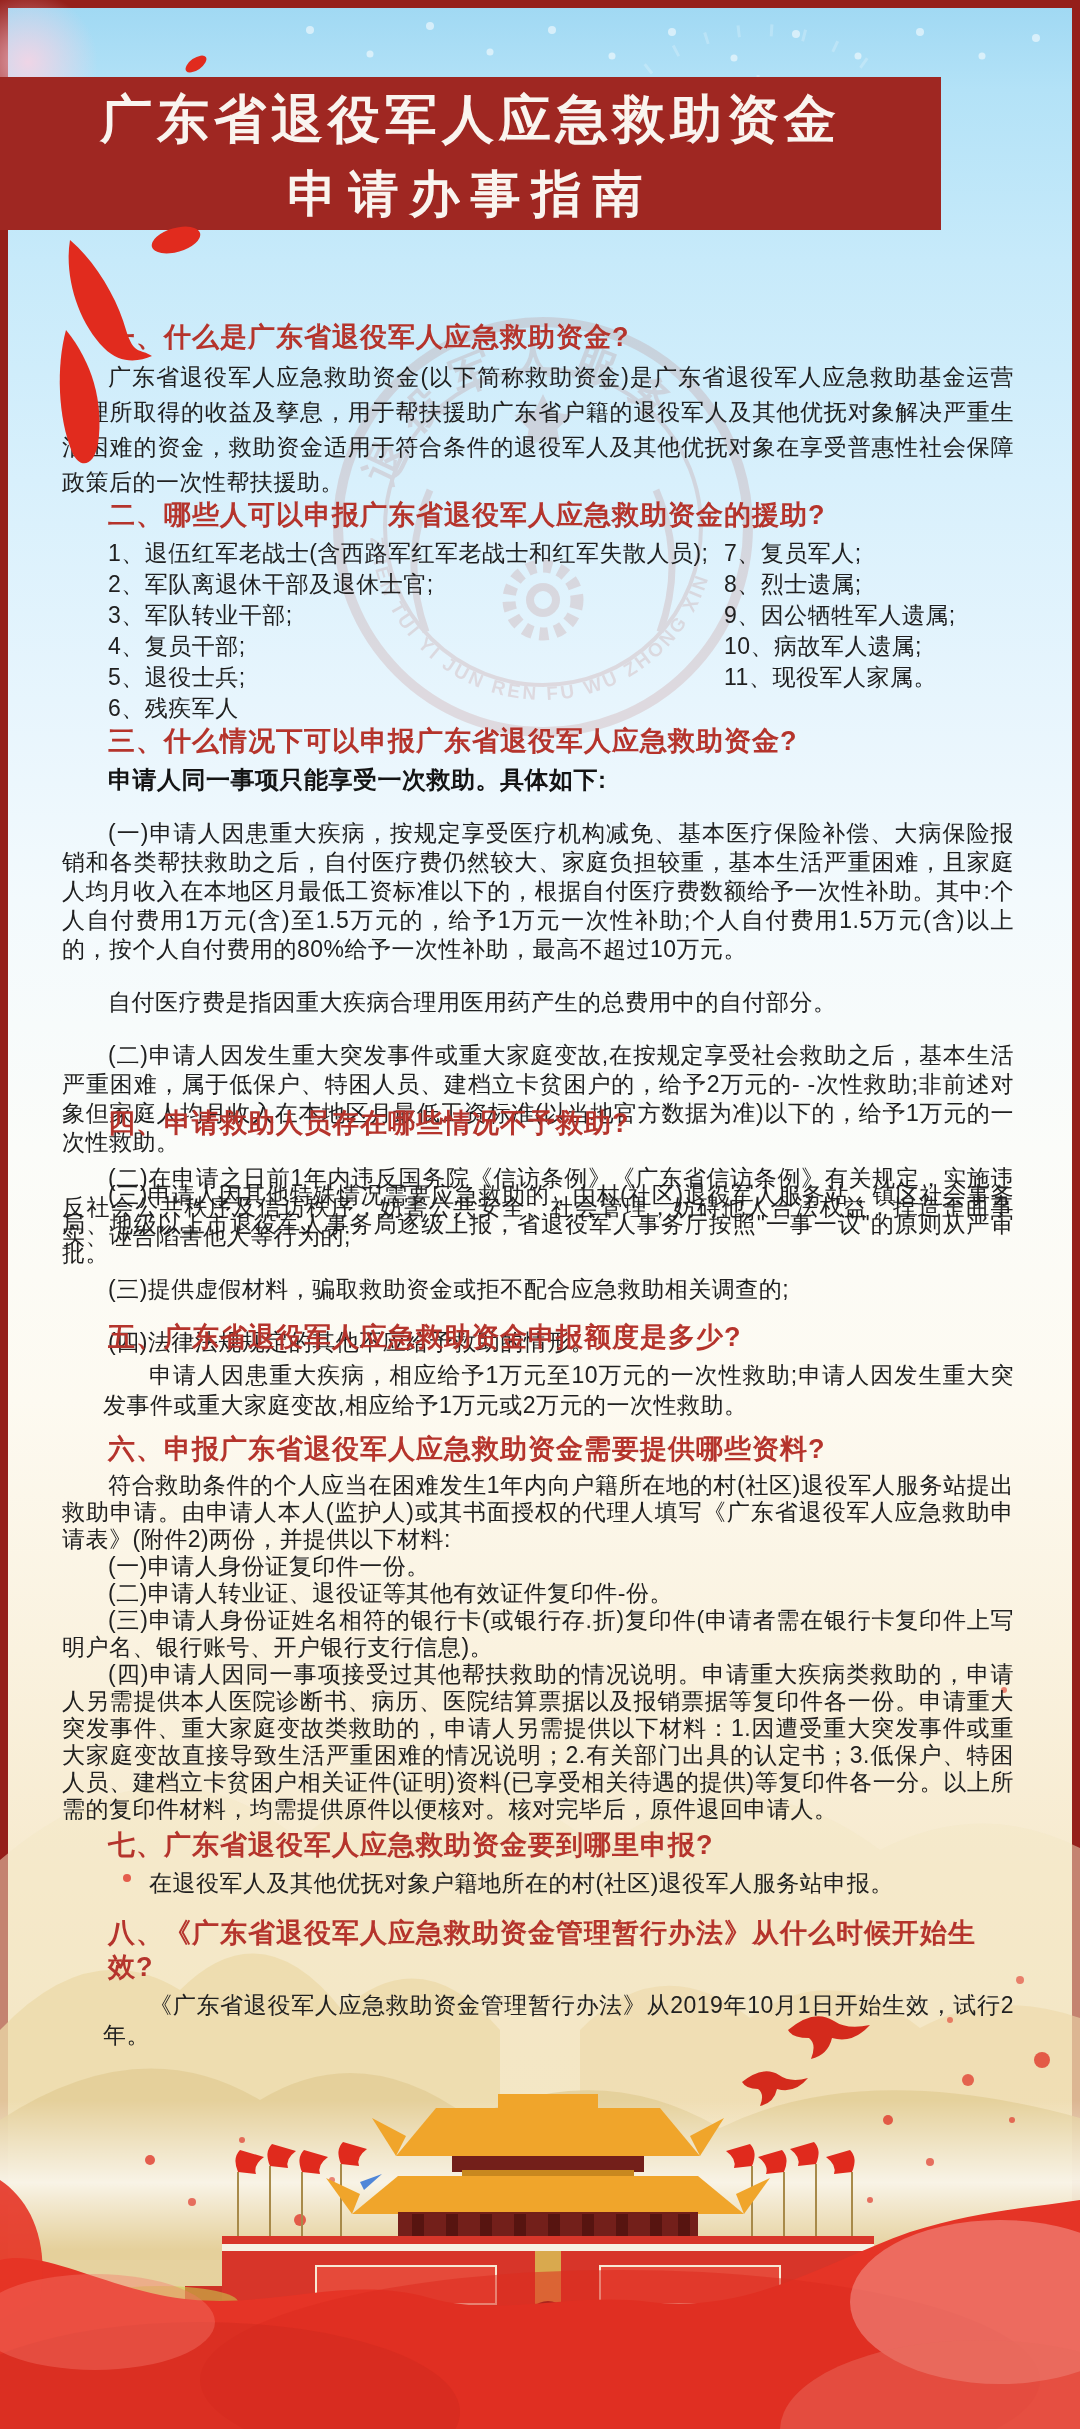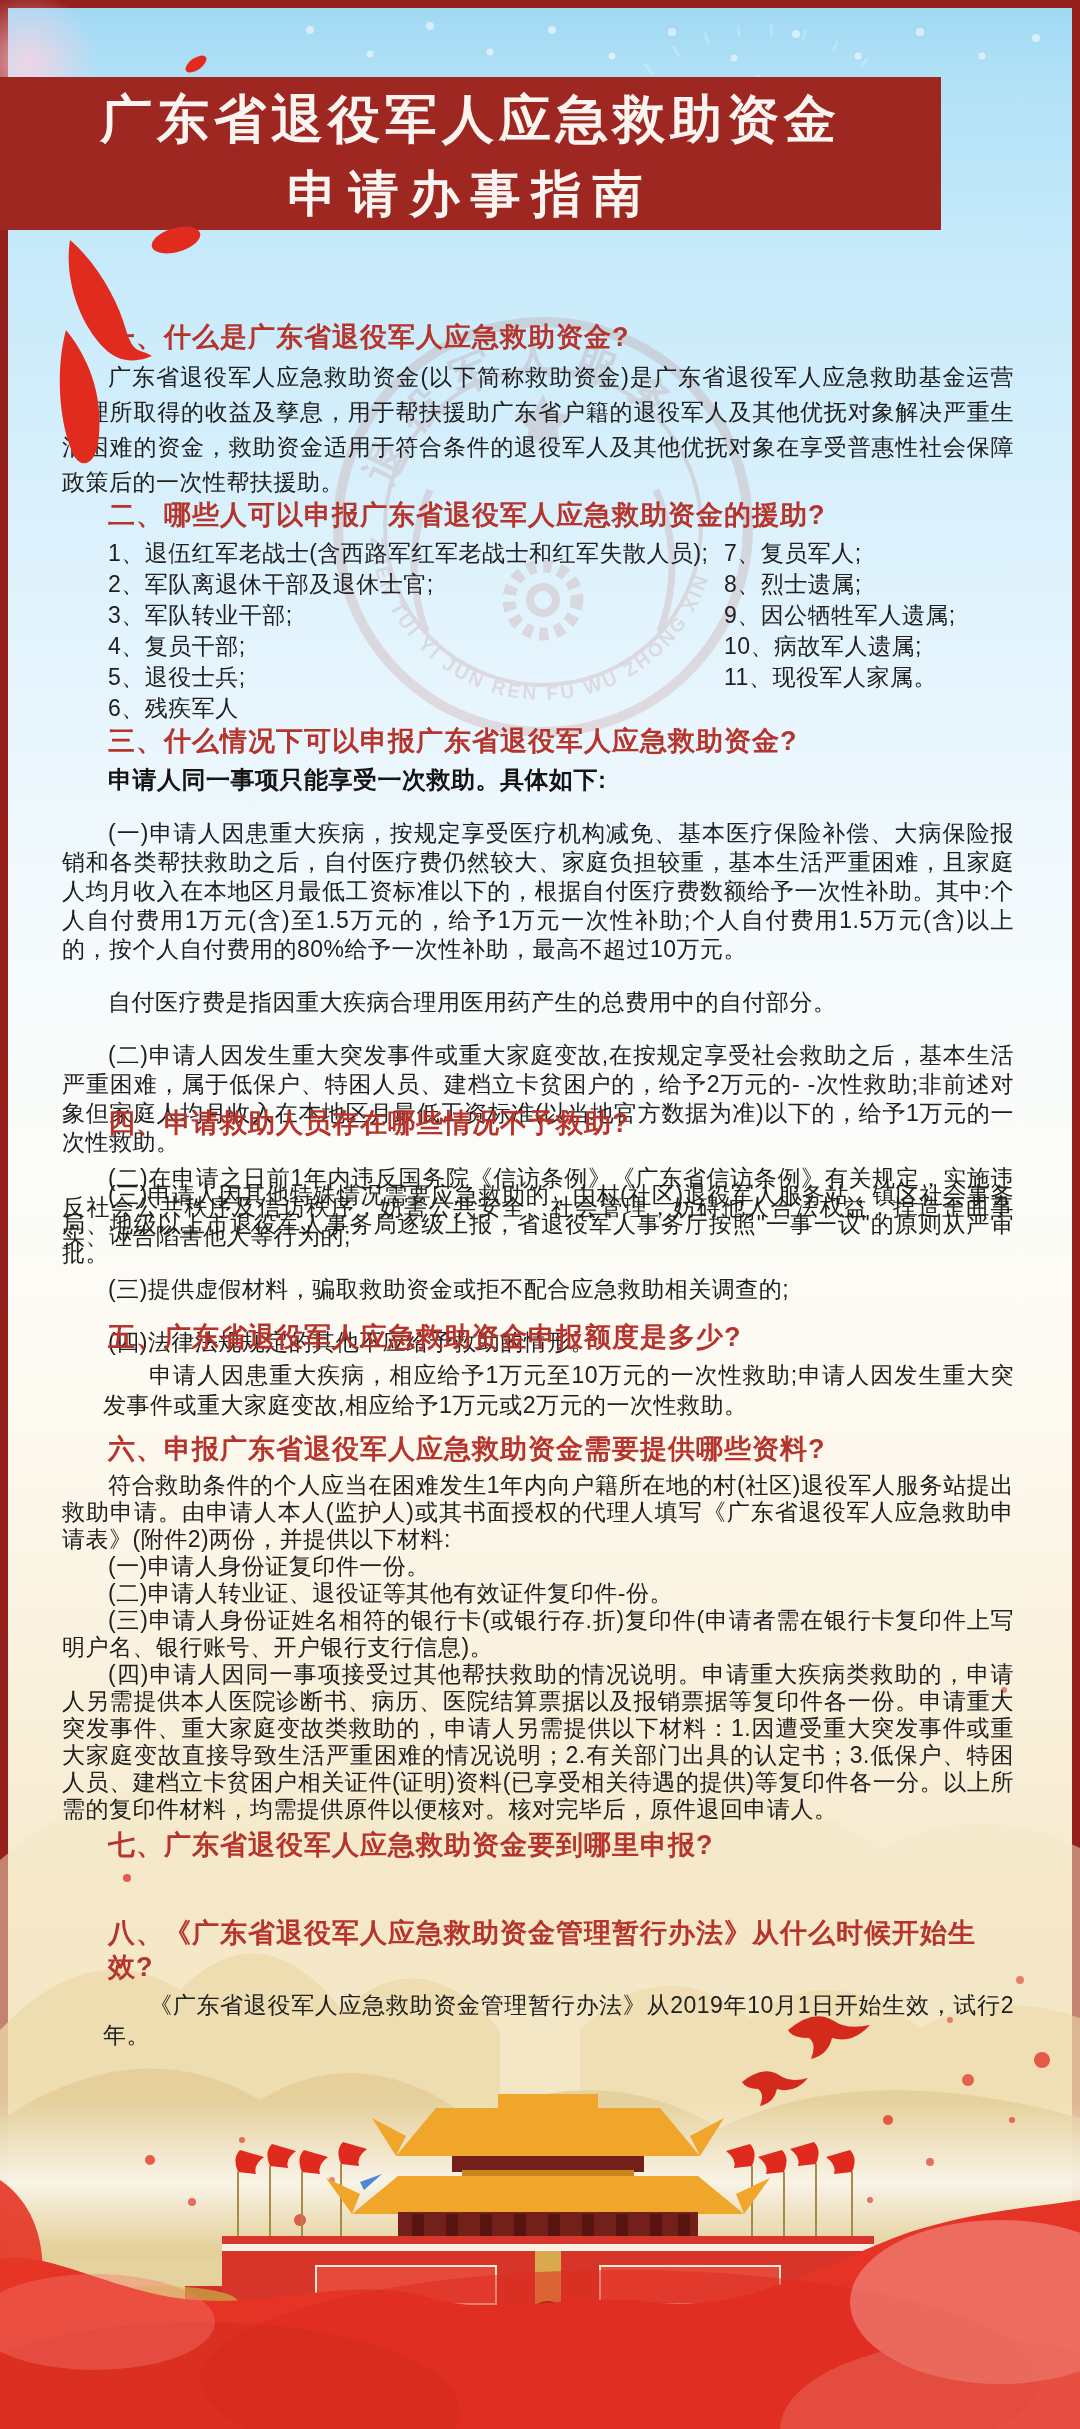--- a/index.html
+++ b/index.html
@@ -282,20 +282,21 @@
     <h2>六、申报广东省退役军人应急救助资金需要提供哪些资料?</h2>
     <p>符合救助条件的个人应当在困难发生1年内向户籍所在地的村(社区)退役军人服务站提出救助申请。由申请人本人(监护人)或其书面授权的代理人填写《广东省退役军人应急救助申请表》(附件2)两份，并提供以下材料:</p>
     <p>(一)申请人身份证复印件一份。</p>
     <p>(二)申请人转业证、退役证等其他有效证件复印件-份。</p>
     <p>(三)申请人身份证姓名相符的银行卡(或银行存.折)复印件(申请者需在银行卡复印件上写明户名、银行账号、开户银行支行信息)。</p>
     <p>(四)申请人因同一事项接受过其他帮扶救助的情况说明。申请重大疾病类救助的，申请人另需提供本人医院诊断书、病历、医院结算票据以及报销票据等复印件各一份。申请重大突发事件、重大家庭变故类救助的，申请人另需提供以下材料：1.因遭受重大突发事件或重大家庭变故直接导致生活严重困难的情况说明；2.有关部门出具的认定书；3.低保户、特困人员、建档立卡贫困户相关证件(证明)资料(已享受相关待遇的提供)等复印件各一分。以上所需的复印件材料，均需提供原件以便核对。核对完毕后，原件退回申请人。</p>
   </section>
 
   <section class="sec lh30" style="top:1828px">
     <h2>七、广东省退役军人应急救助资金要到哪里申报?</h2>
+    <p>在退役军人及其他优抚对象户籍地所在的村(社区)退役军人服务站申报。</p>
   </section>
 
   <section class="sec lh30" style="top:1916px">
     <h2>八、《广东省退役军人应急救助资金管理暂行办法》从什么时候开始生效?</h2>
     <p>《广东省退役军人应急救助资金管理暂行办法》从2019年10月1日开始生效，试行2年。</p>
   </section>
 
   <svg class="petal-layer" width="1080" height="2429" viewBox="0 0 1080 2429">
     <g fill="#e12b1e">
       <ellipse cx="196" cy="64" rx="12" ry="6" transform="rotate(-35 196 64)"></ellipse>

